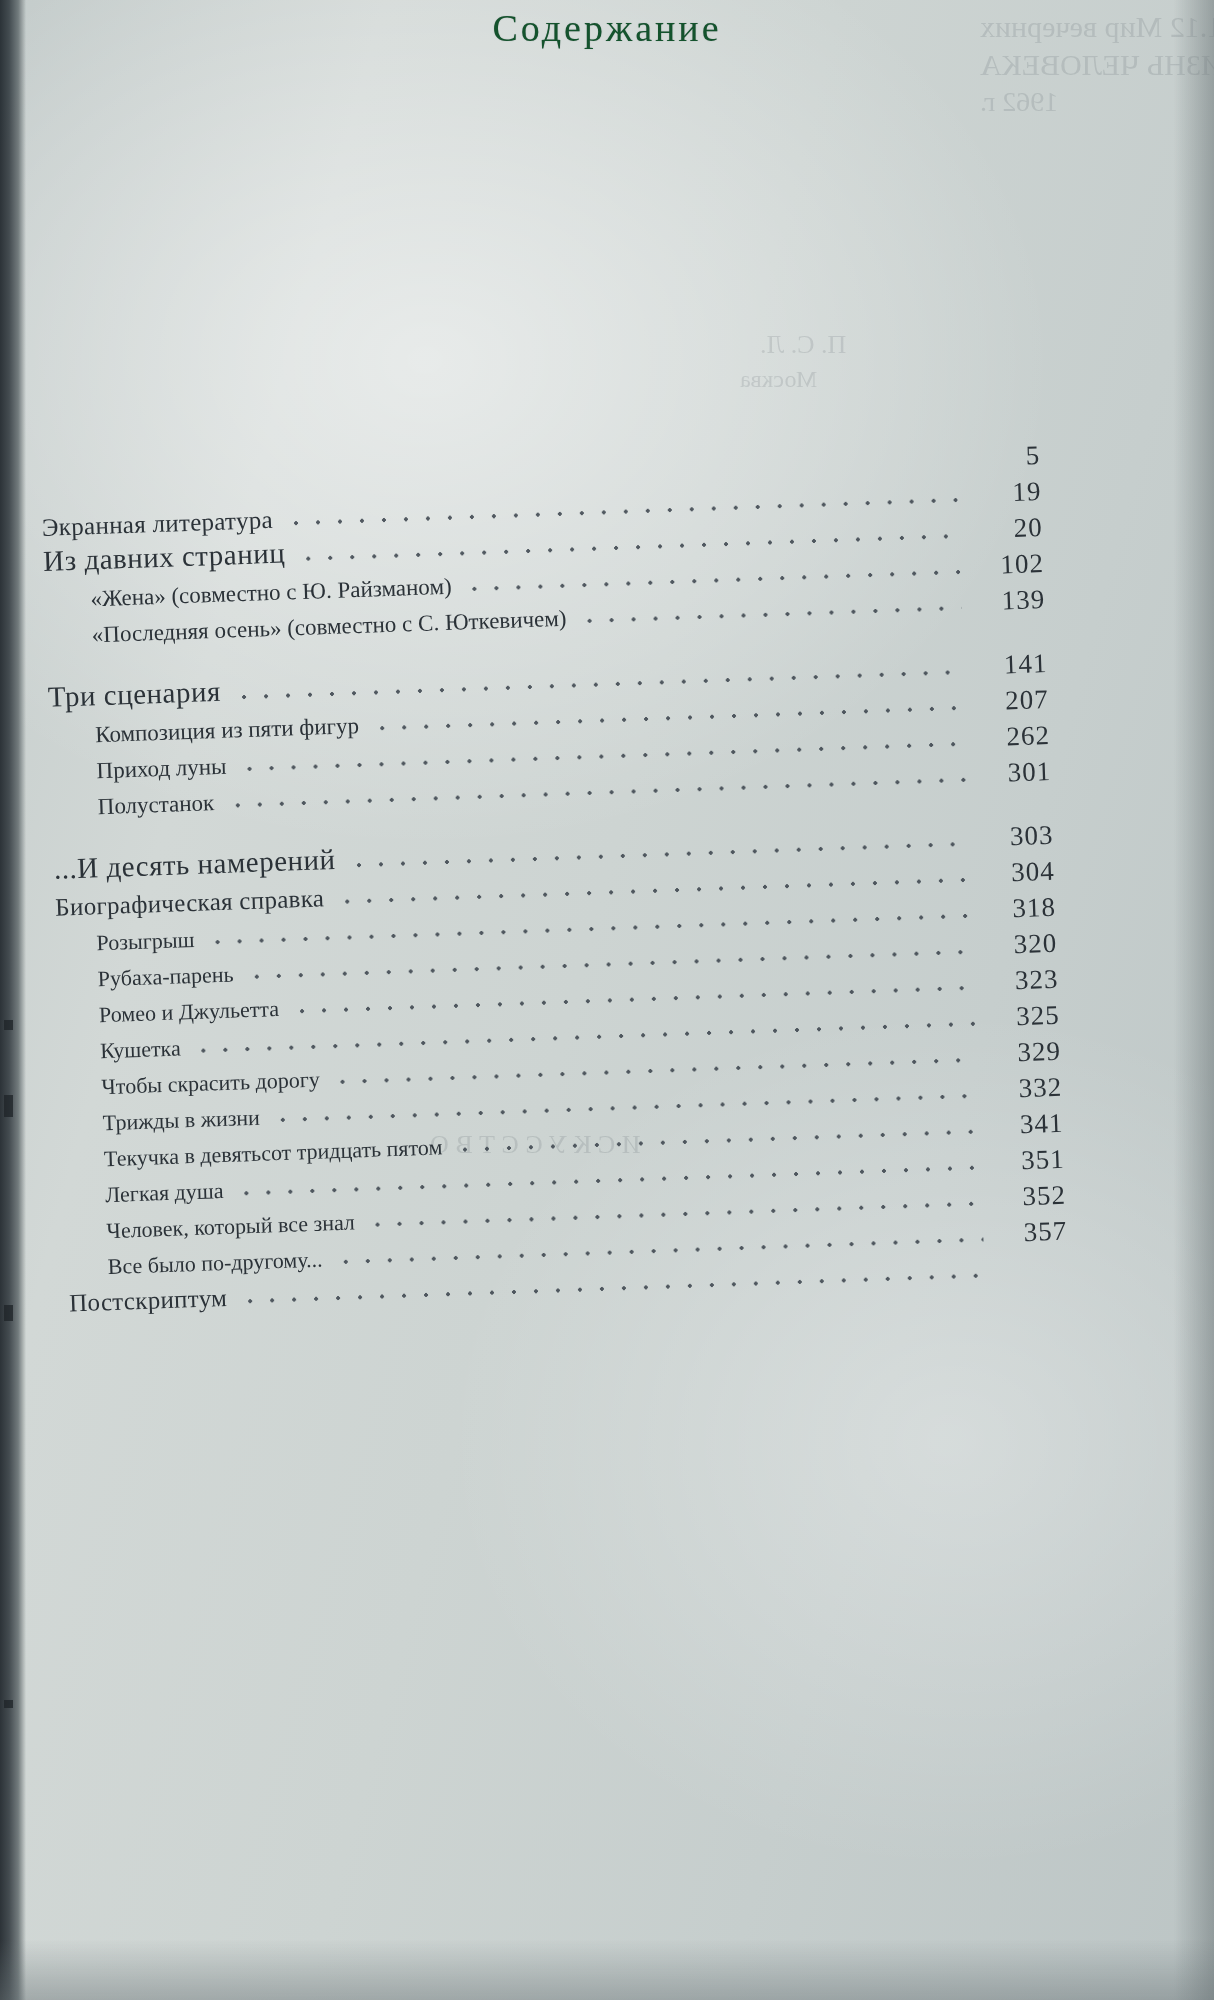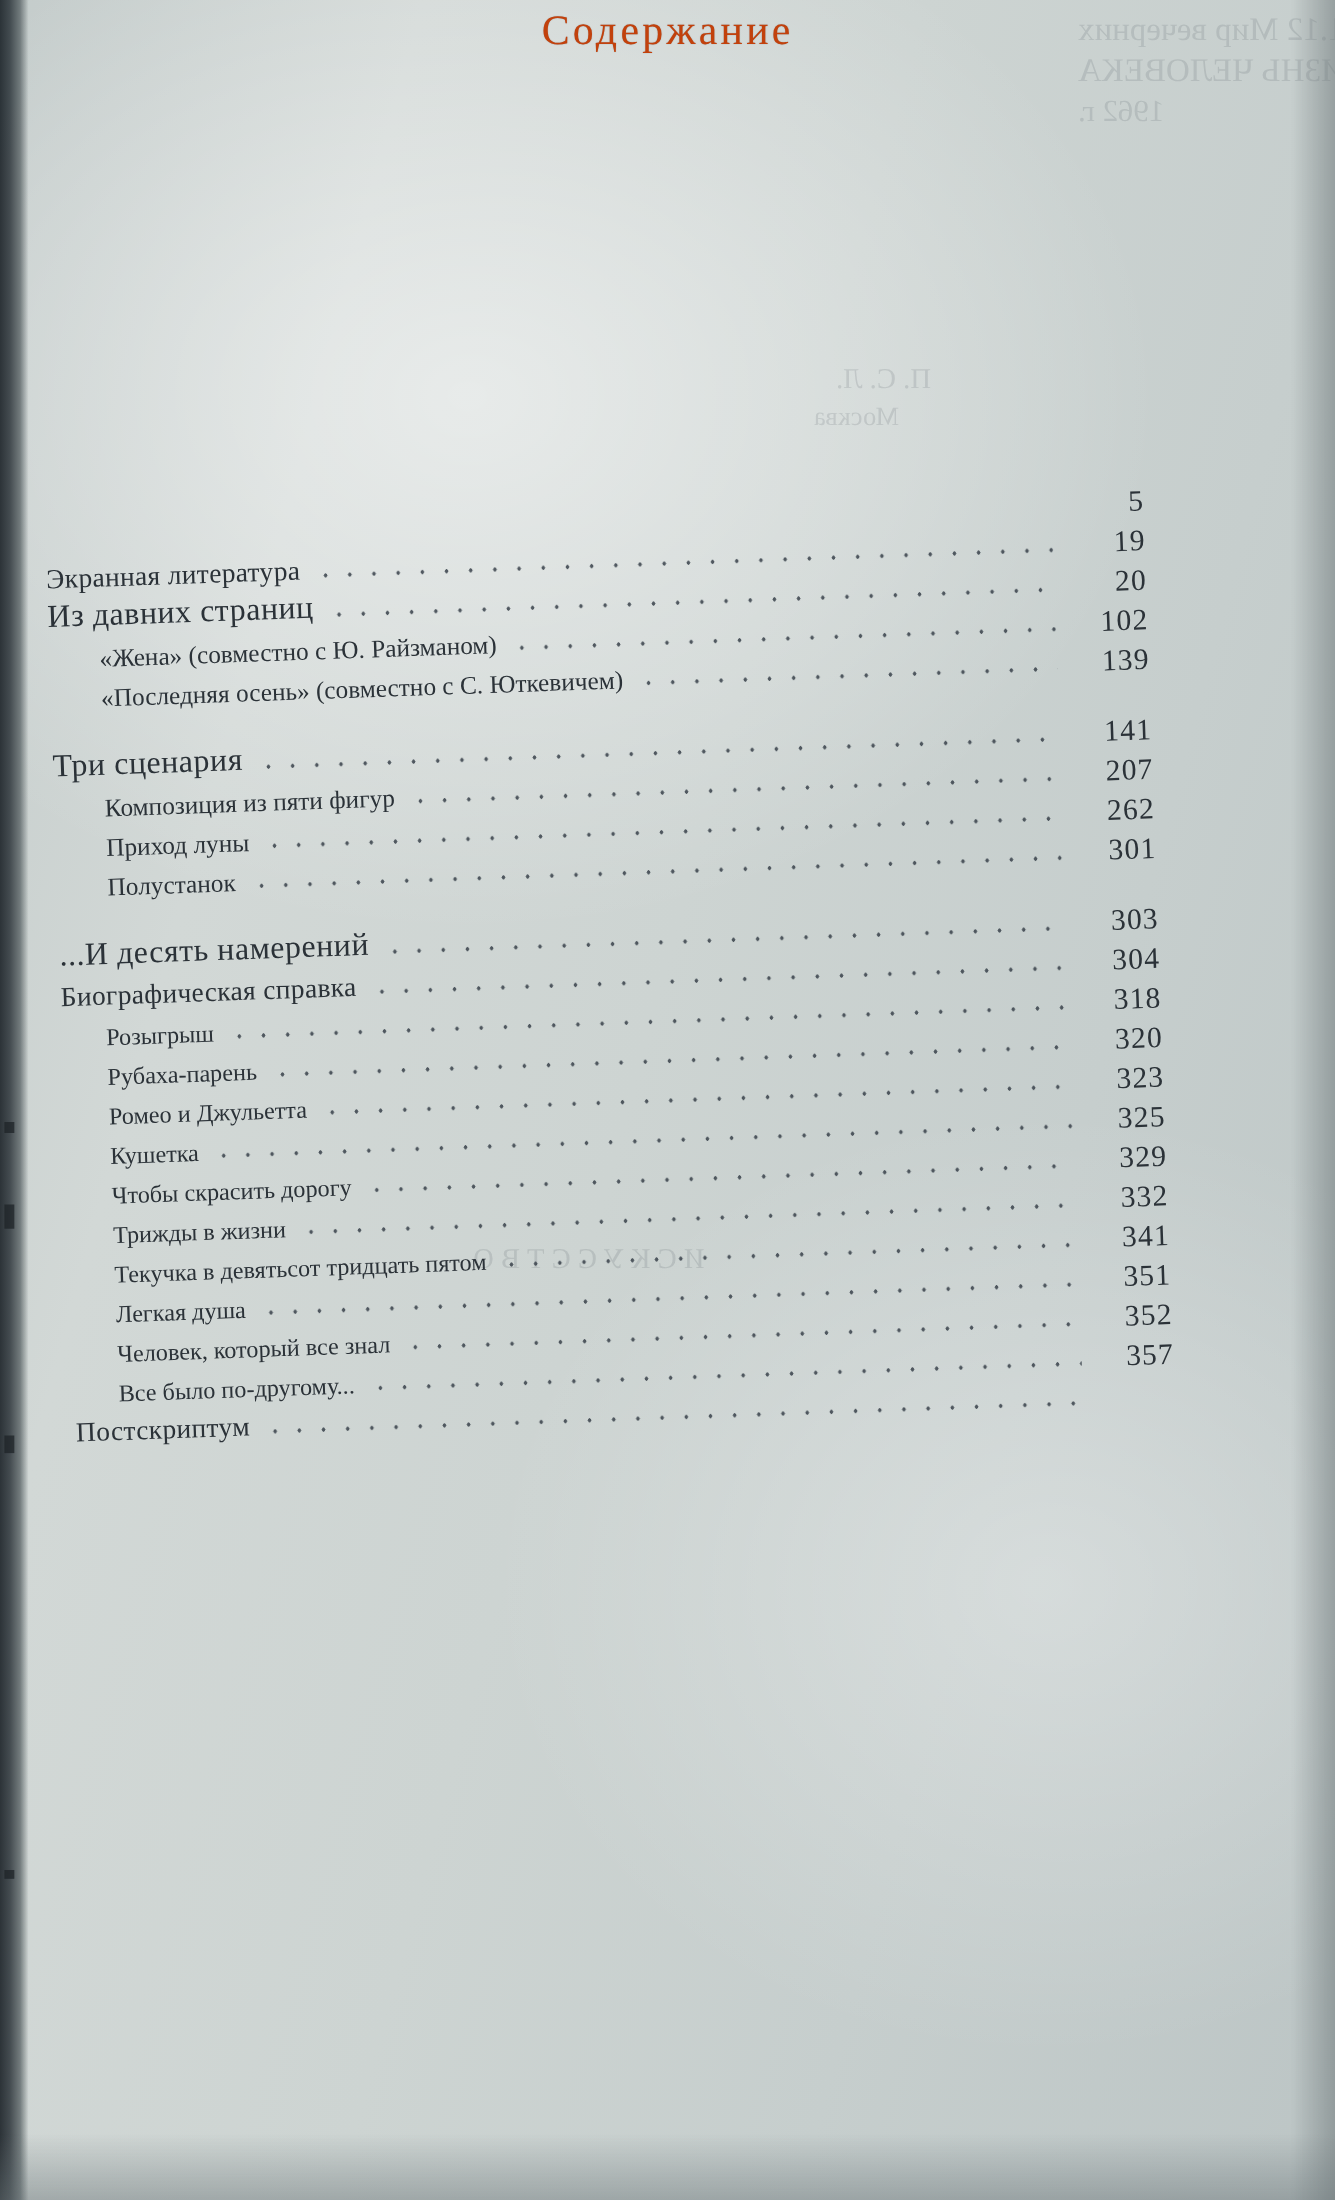--- a/index.html
+++ b/index.html
@@ -82,21 +82,21 @@
     width: 1214px; height: 2000px;
   }
   #title {
     position: absolute;
     left: 0;
     top: 6px;
     width: 1214px;
     text-align: center;
     font-size: 38px;
     letter-spacing: 3px;
-    color: #c2410c;
+    color: #14532d;
     text-shadow: 0 0 1px rgba(40,48,56,0.35);
   }
   
   #toc {
     position: absolute;
     left: 40px;
     top: 470px;
     width: 1000px;
     transform: rotate(-2.0deg);
     transform-origin: 0 0;

